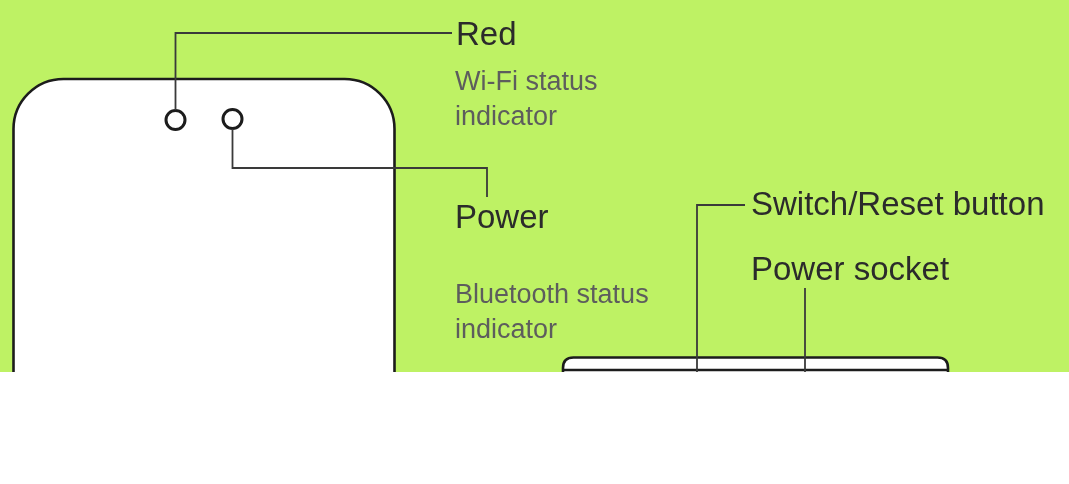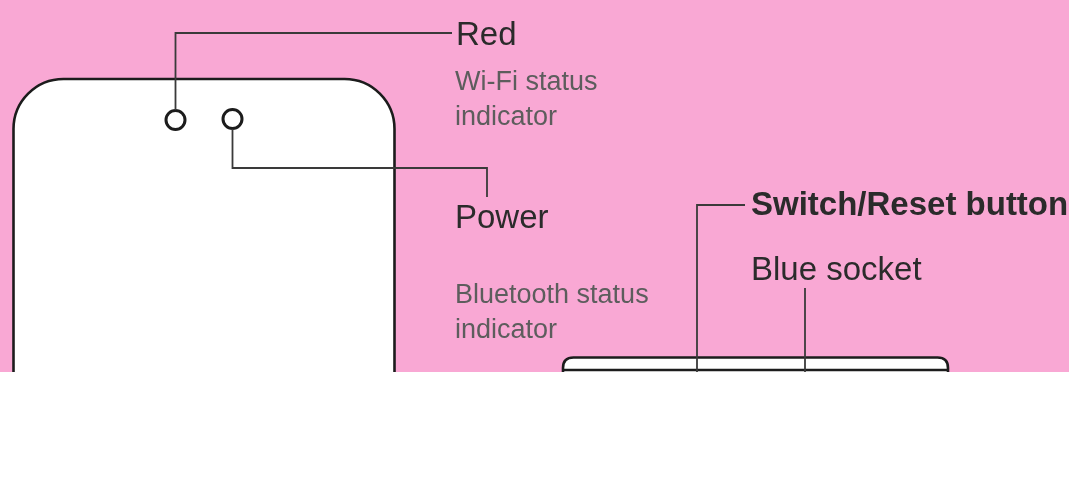--- a/index.html
+++ b/index.html
@@ -5,21 +5,21 @@
   html, body {
     margin: 0;
     padding: 0;
     background: #ffffff;
     font-family: "Liberation Sans", sans-serif;
   }
   .canvas {
     position: relative;
     width: 1069px;
     height: 372px;
-    background: #f9a8d4;
+    background: #bef264;
     overflow: hidden;
   }
   .diagram-svg {
     position: absolute;
     left: 0;
     top: 0;
   }
   .label {
     position: absolute;
     font-size: 33px;
@@ -69,17 +69,17 @@
   </svg>
 
   <div class="label" style="left:456px; top:13px;">Red</div>
 
   <div class="description desc-wifi" style="left:455px; top:64px;">Wi-Fi status indicator</div>
 
   <div class="label" style="left:455px; top:196px;">Power</div>
 
   <div class="description desc-bt" style="left:455px; top:250px;">Bluetooth status indicator</div>
 
-  <div class="label" style="left:751px; top:183px;font-weight:bold;">Switch/Reset button</div>
+  <div class="label" style="left:751px; top:183px;">Switch/Reset button</div>
 
-  <div class="label" style="left:751px; top:248px;">Blue socket</div>
+  <div class="label" style="left:751px; top:248px;">Power socket</div>
 
 </div>
 
 </body></html>

